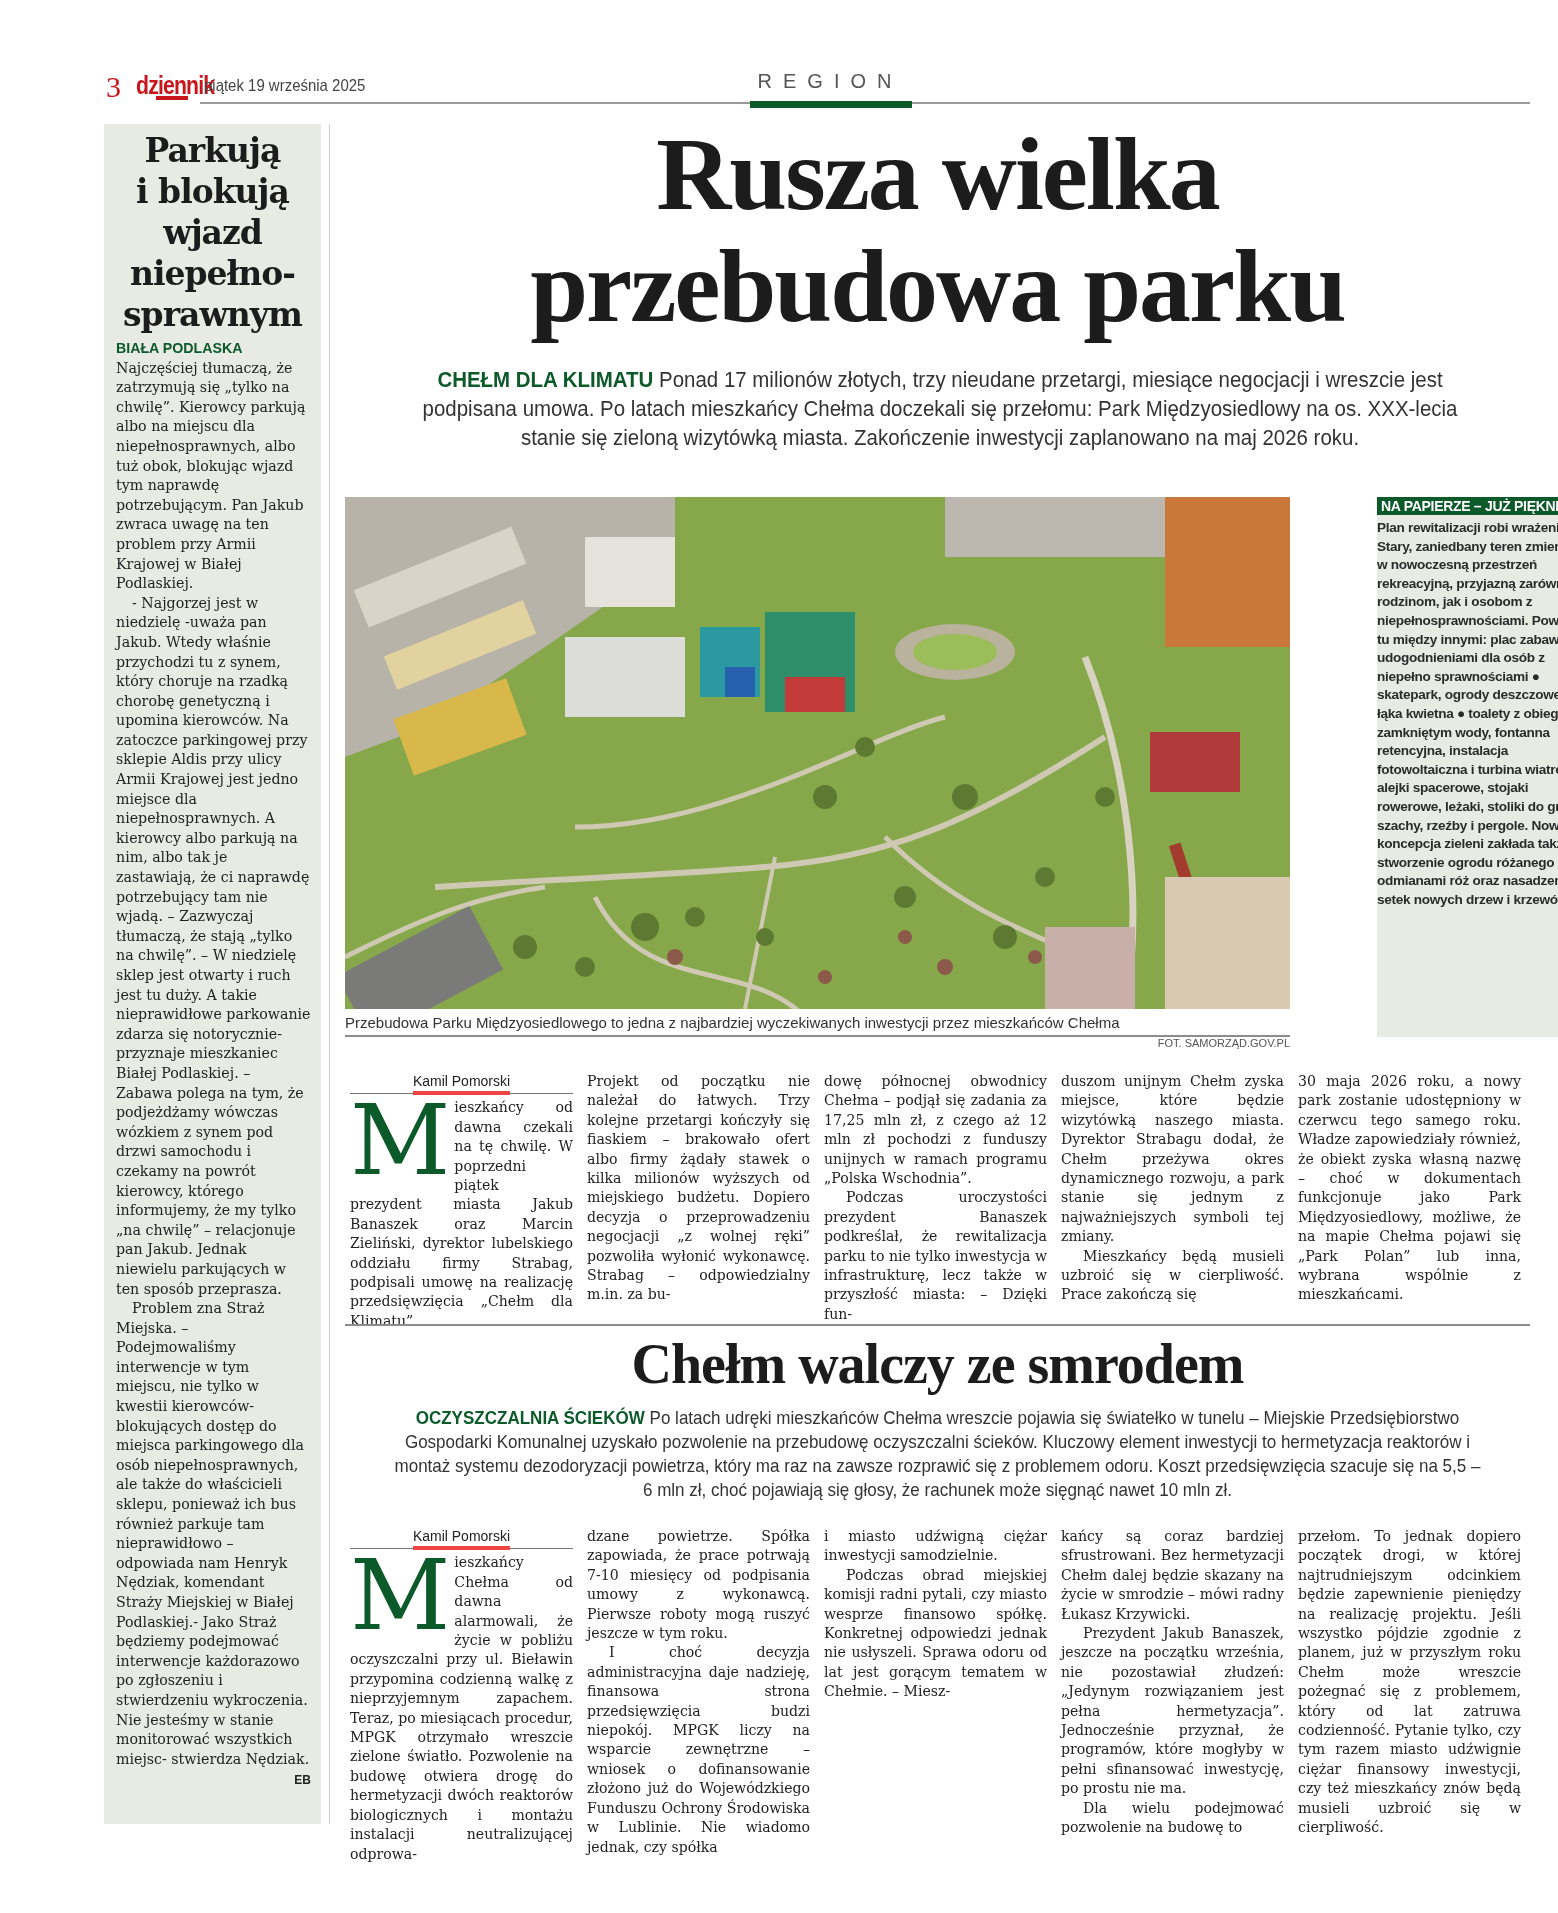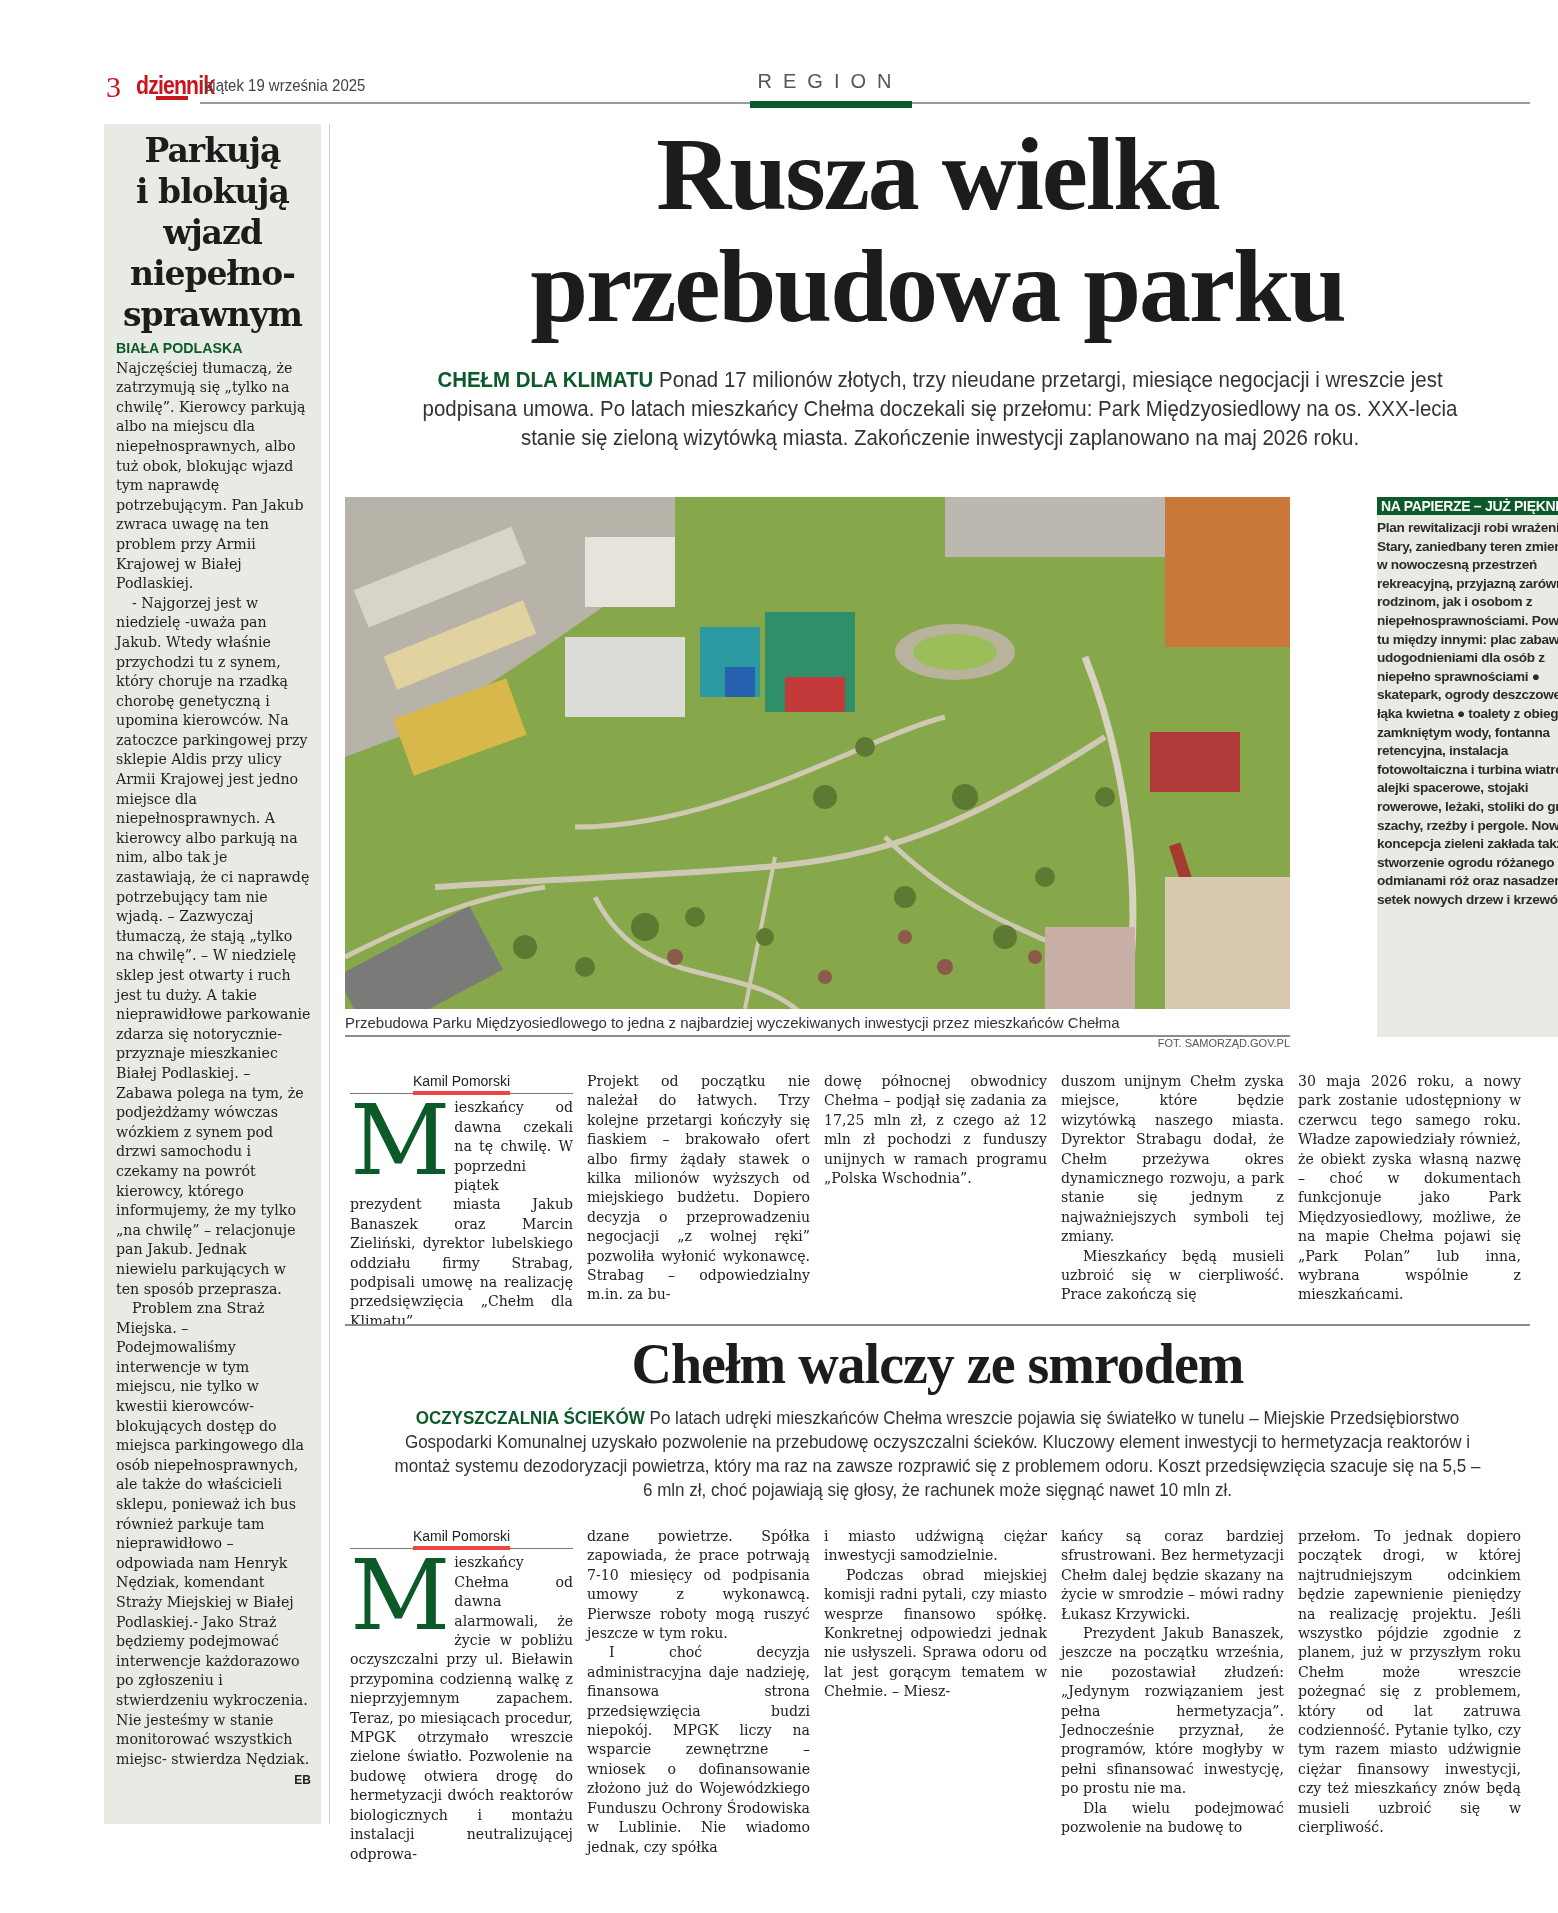--- a/index.html
+++ b/index.html
@@ -163,20 +163,21 @@
 <div class="cols" style="left:350px; top:1072px;">
   <div class="col">
     <div class="byline"><span>Kamil Pomorski</span></div>
     <p><span class="dropcap">M</span><span>ieszkańcy od dawna czekali na tę chwilę. W poprzedni piątek prezydent miasta Jakub Banaszek oraz Marcin Zieliński, dyrektor lubelskiego oddziału firmy Strabag, podpisali umowę na realizację przedsięwzięcia „Chełm dla Klimatu”.</span></p>
   </div>
   <div class="col">
     <p>Projekt od początku nie należał do łatwych. Trzy kolejne przetargi kończyły się fiaskiem – brakowało ofert albo firmy żądały stawek o kilka milionów wyższych od miejskiego budżetu. Dopiero decyzja o przeprowadzeniu negocjacji „z wolnej ręki” pozwoliła wyłonić wykonawcę. Strabag – odpowiedzialny m.in. za bu-</p>
   </div>
   <div class="col">
     <p>dowę północnej obwodnicy Chełma – podjął się zadania za 17,25 mln zł, z czego aż 12 mln zł pochodzi z funduszy unijnych w ramach programu „Polska Wschodnia”.</p>
+    <p class="ind">Podczas uroczystości prezydent Banaszek podkreślał, że rewitalizacja parku to nie tylko inwestycja w infrastrukturę, lecz także w przyszłość miasta: – Dzięki fun-</p>
   </div>
   <div class="col">
     <p>duszom unijnym Chełm zyska miejsce, które będzie wizytówką naszego miasta. Dyrektor Strabagu dodał, że Chełm przeżywa okres dynamicznego rozwoju, a park stanie się jednym z najważniejszych symboli tej zmiany.</p>
     <p class="ind">Mieszkańcy będą musieli uzbroić się w cierpliwość. Prace zakończą się</p>
   </div>
   <div class="col">
     <p>30 maja 2026 roku, a nowy park zostanie udostępniony w czerwcu tego samego roku. Władze zapowiedziały również, że obiekt zyska własną nazwę – choć w dokumentach funkcjonuje jako Park Międzyosiedlowy, możliwe, że na mapie Chełma pojawi się „Park Polan” lub inna, wybrana wspólnie z mieszkańcami.</p>
   </div>
 </div>
 

